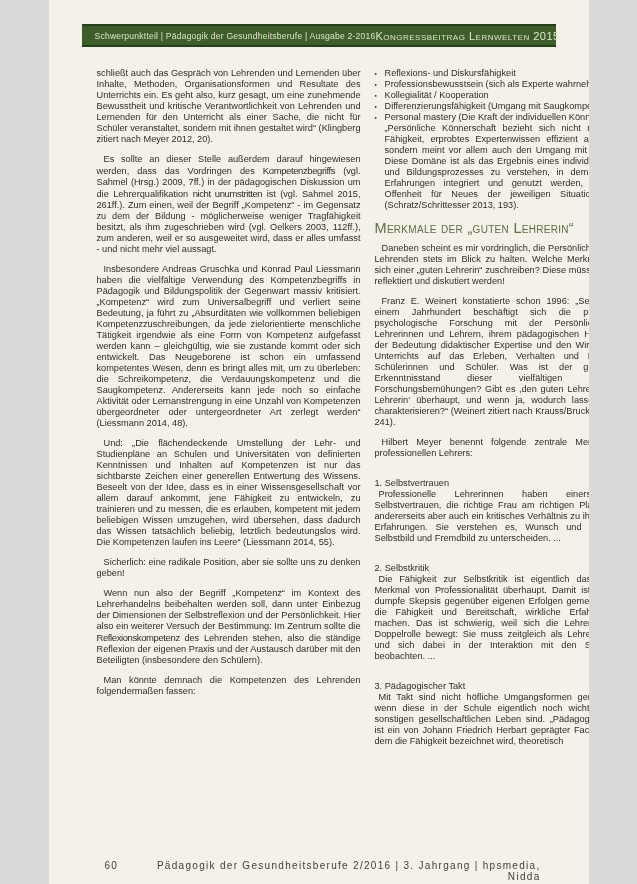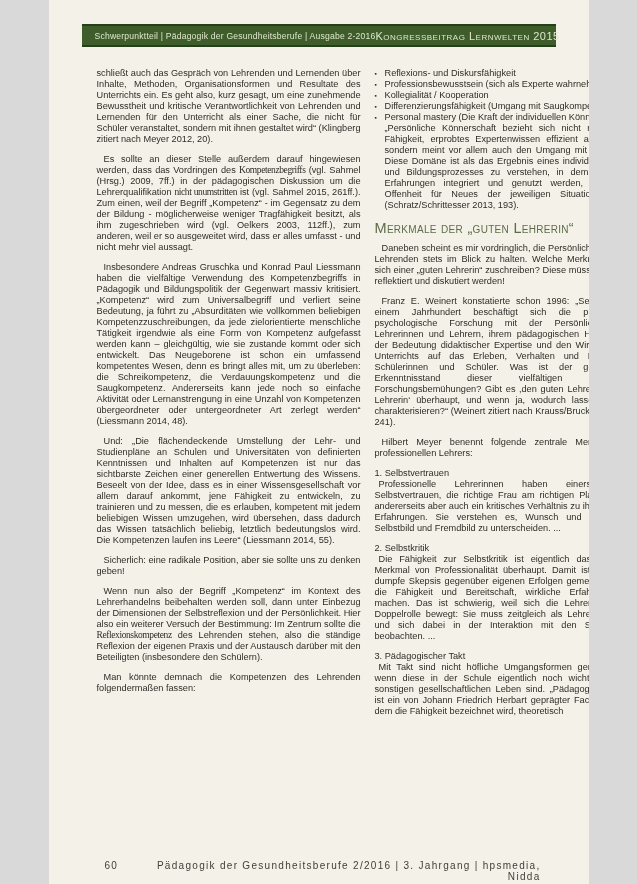--- a/index.html
+++ b/index.html
@@ -14,30 +14,30 @@
     border-top:2px solid var(--header-bar-edge,#24401a);
     border-bottom:2px solid var(--header-bar-edge,#24401a);
     display:flex; align-items:center; justify-content:space-between; padding:0 13px;
   }
   .topbar-left { font-size:8.6px; color:var(--header-text,#dfe7cc); letter-spacing:0.2px; white-space:nowrap; }
   .topbar-right { font-size:11px; color:var(--header-text,#dfe7cc); font-variant:small-caps; letter-spacing:0.5px; white-space:nowrap; }
   .content { position:absolute; top:68px; left:48px; width:542px; display:flex; gap:14px; }
   .col { width:264px; font-size:9.2px; line-height:11px; text-align:justify; }
   .para { margin-bottom:9px; }
   .para.indent { text-indent:7px; }
-  .term { font-family:Liberation Serif, serif; font-size:9.5px; letter-spacing:-0.4px; }
+  .term { font-family:Liberation Sans, sans-serif; font-size:9.5px; letter-spacing:-0.4px; }
   .bullets { list-style:none; margin-bottom:0; }
   .bullet-item { position:relative; padding-left:10px; }
   .bullet-marker { position:absolute; left:0; top:0; font-size:6.5px; line-height:11px; color:#2e2c28; }
   .quote-block { margin-left:10px; margin-bottom:9px; }
   .section-heading {
     font-weight:normal; font-variant:small-caps; color:var(--heading,#5e6c48);
     font-size:14.5px; line-height:16px; letter-spacing:0.3px; margin:9px 0 7px; text-align:left;
   }
-  .sub-section { margin-top:9px; }
+  .sub-section { margin-top:19px; }
   .sub-title { margin-bottom:0; }
   .sub-body { text-indent:4px; }
   .footer {
     position:absolute; left:48px; right:48px; top:860px;
     font-size:10px; letter-spacing:1.3px; color:#3f3e39;
   }
   .footer-page { position:absolute; left:8px; top:0; }
   .footer-text { display:block; text-align:right; padding-left:30px; }
 </style>
 </head>

